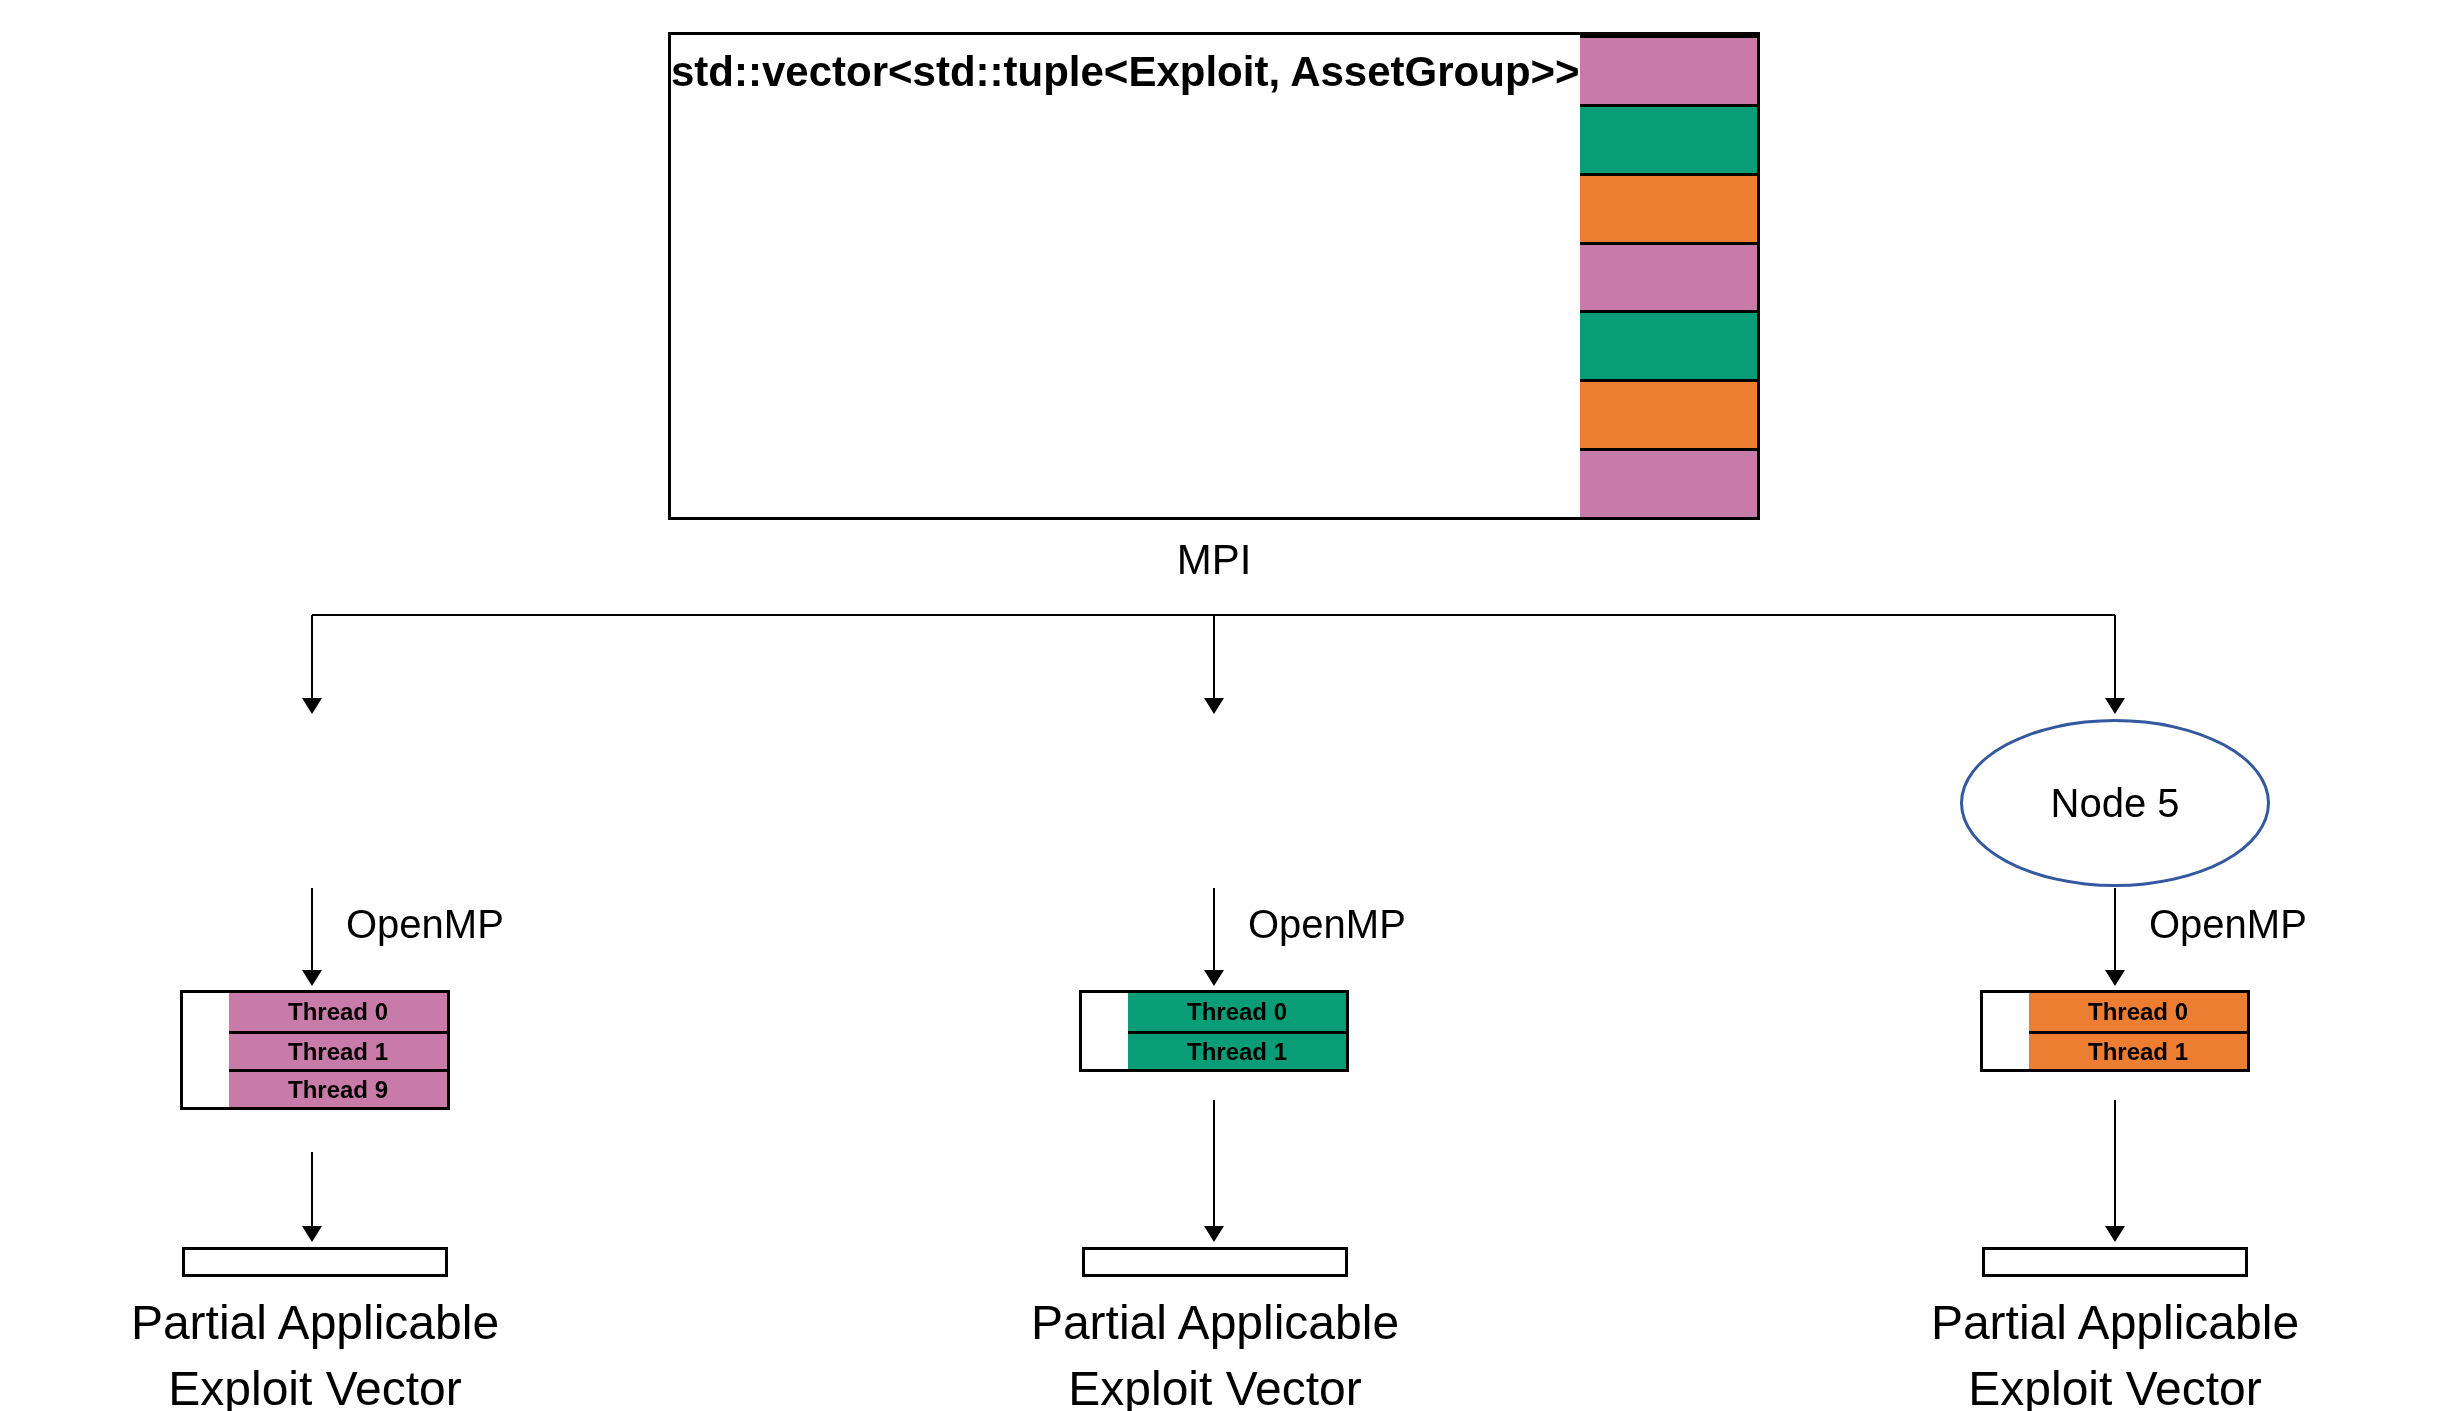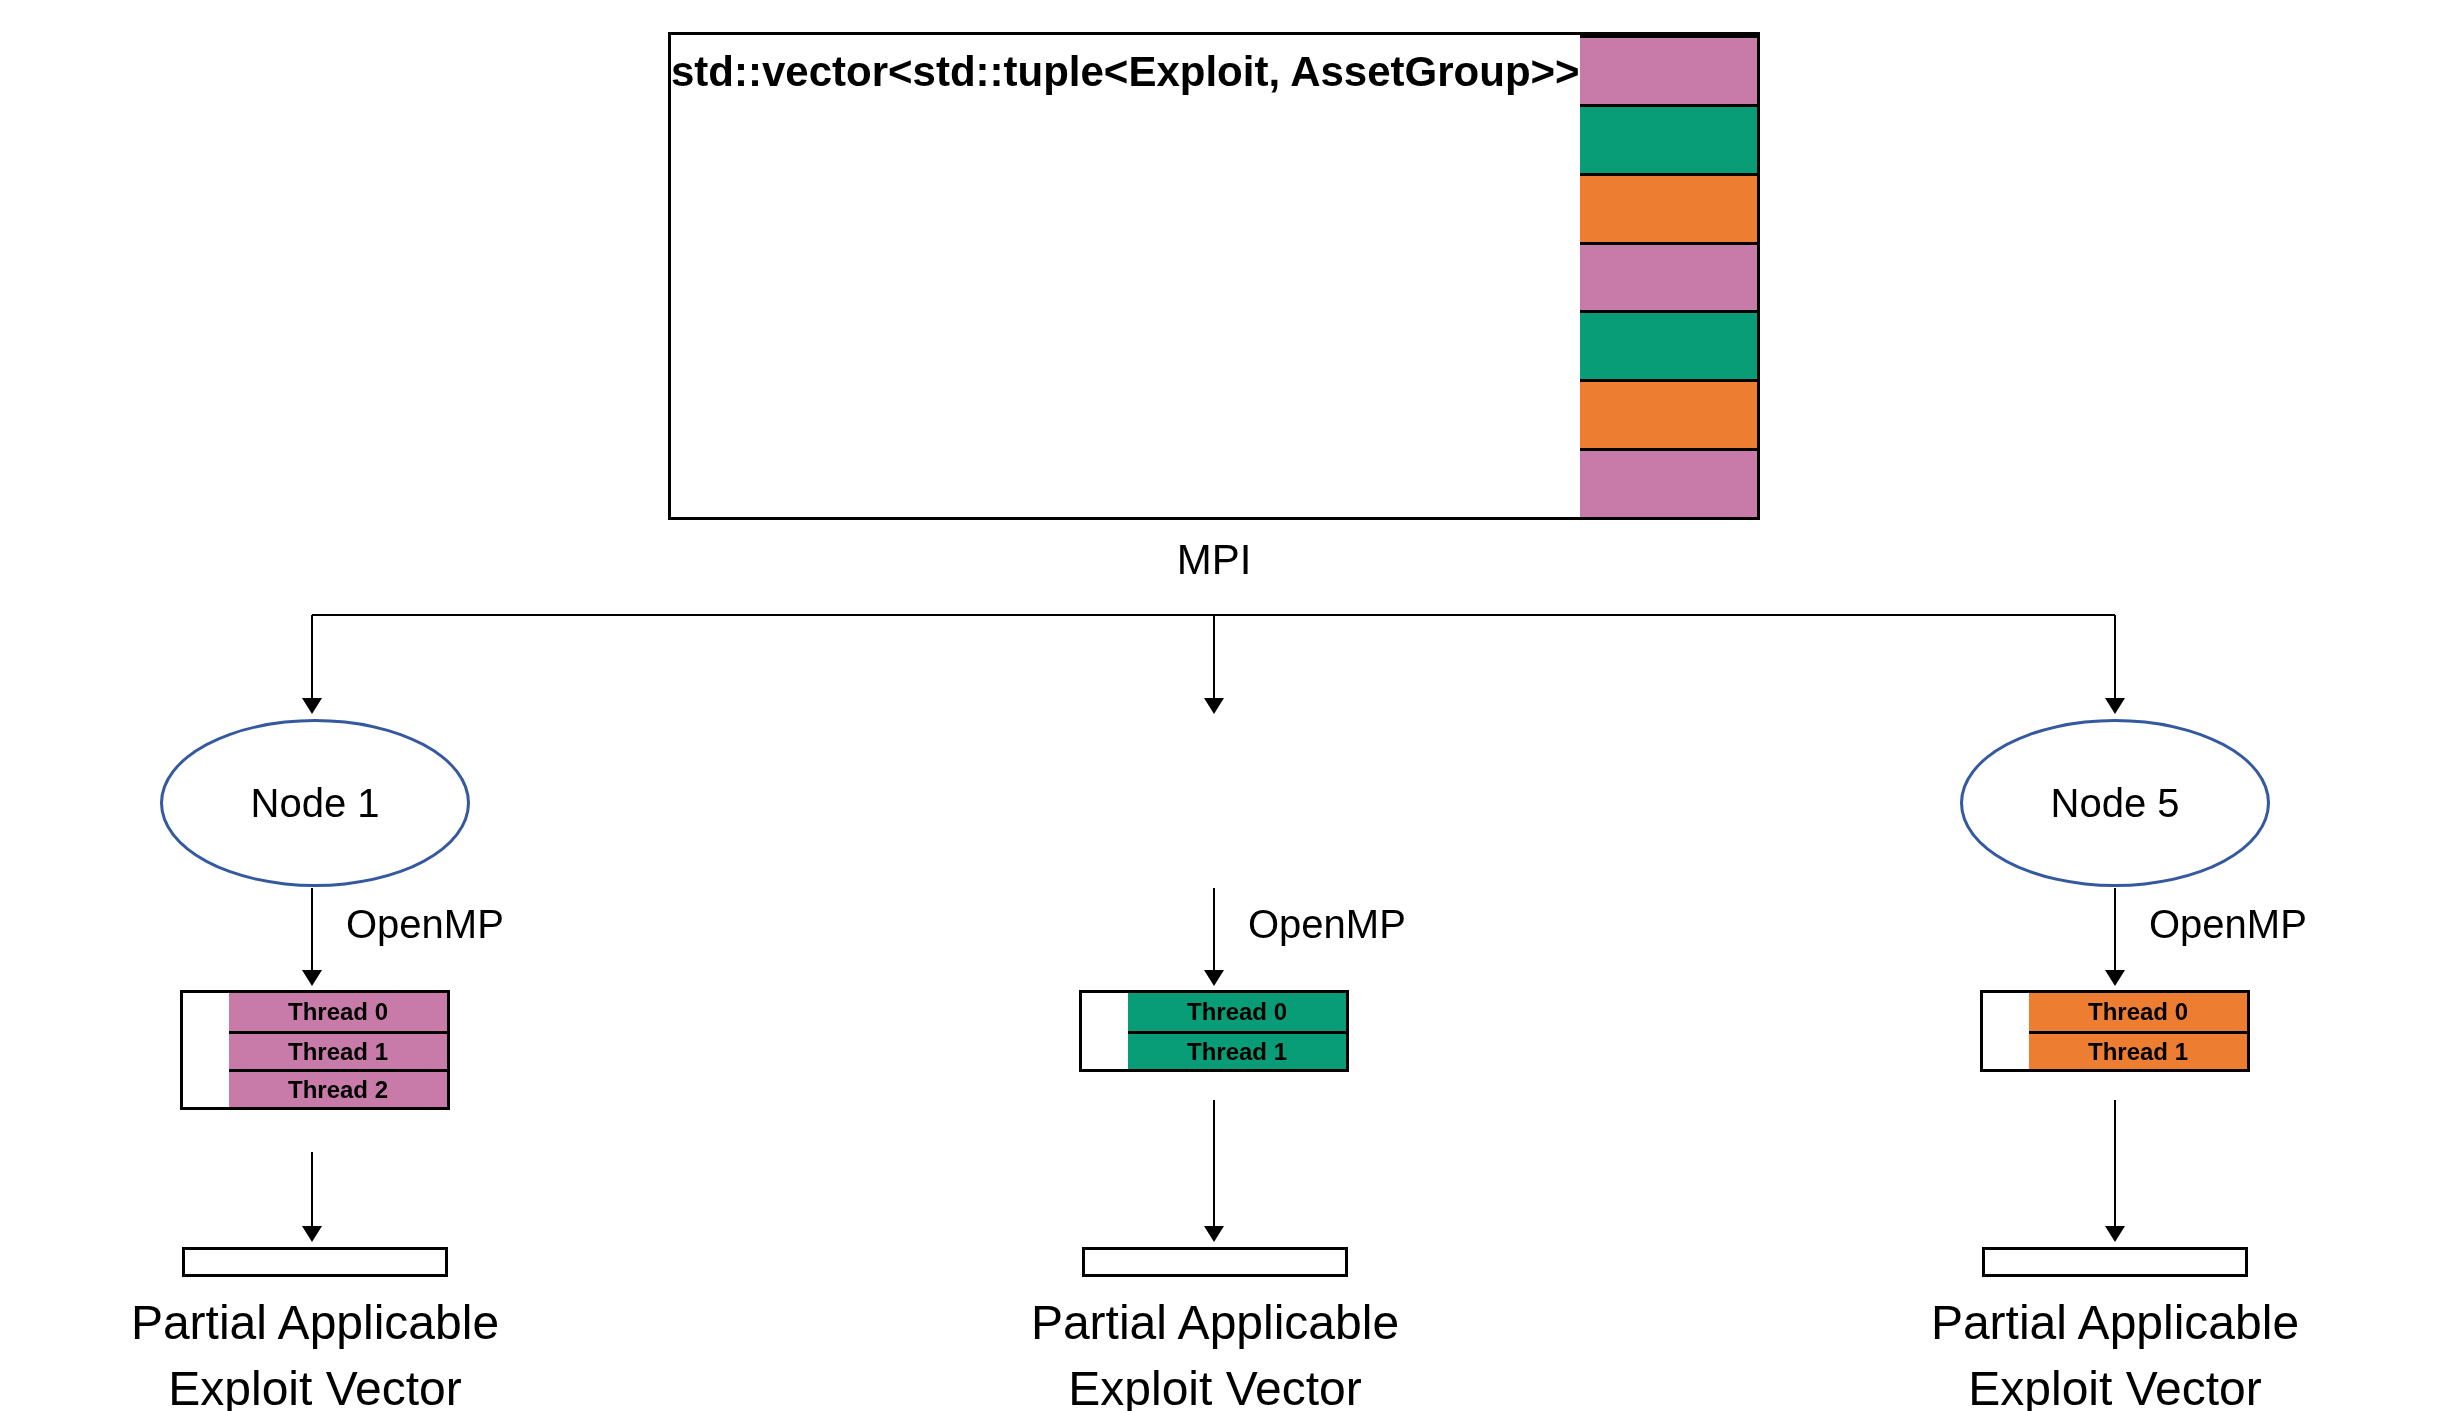--- a/index.html
+++ b/index.html
@@ -143,28 +143,25 @@
         <div class="vrow" style="background: rgb(237, 125, 49);"></div>
         <div class="vrow" style="background: rgb(200, 123, 169);"></div>
         <div class="vrow" style="background: rgb(8, 157, 118);"></div>
         <div class="vrow" style="background: rgb(237, 125, 49);"></div>
         <div class="vrow" style="background: rgb(200, 123, 169);"></div>
       </div>
   </div>
 
   <div class="mpi-label">MPI</div>
 
-  <div class="node-ellipse" style="left:160px">
-    <span>Node 1</span>
-  </div>
   <div class="openmp-label" style="left:346px">OpenMP</div>
   <div class="thread-box" style="left:180px">
       <div class="thread-row" style="background: rgb(200, 123, 169);">Thread 0</div>
       <div class="thread-row" style="background: rgb(200, 123, 169);">Thread 1</div>
-      <div class="thread-row" style="background: rgb(200, 123, 169);">Thread 2</div>
+      <div class="thread-row" style="background: rgb(200, 123, 169);">Thread 9</div>
     </div>
   <div class="output-box" style="left:182px"></div>
   <div class="caption" style="left:55px">
     <div>Partial Applicable</div>
     <div>Exploit Vector</div>
   </div>
 
   <div class="openmp-label" style="left:1248px">OpenMP</div>
   <div class="thread-box" style="left:1079px">
       <div class="thread-row" style="background: rgb(8, 157, 118);">Thread 0</div>

